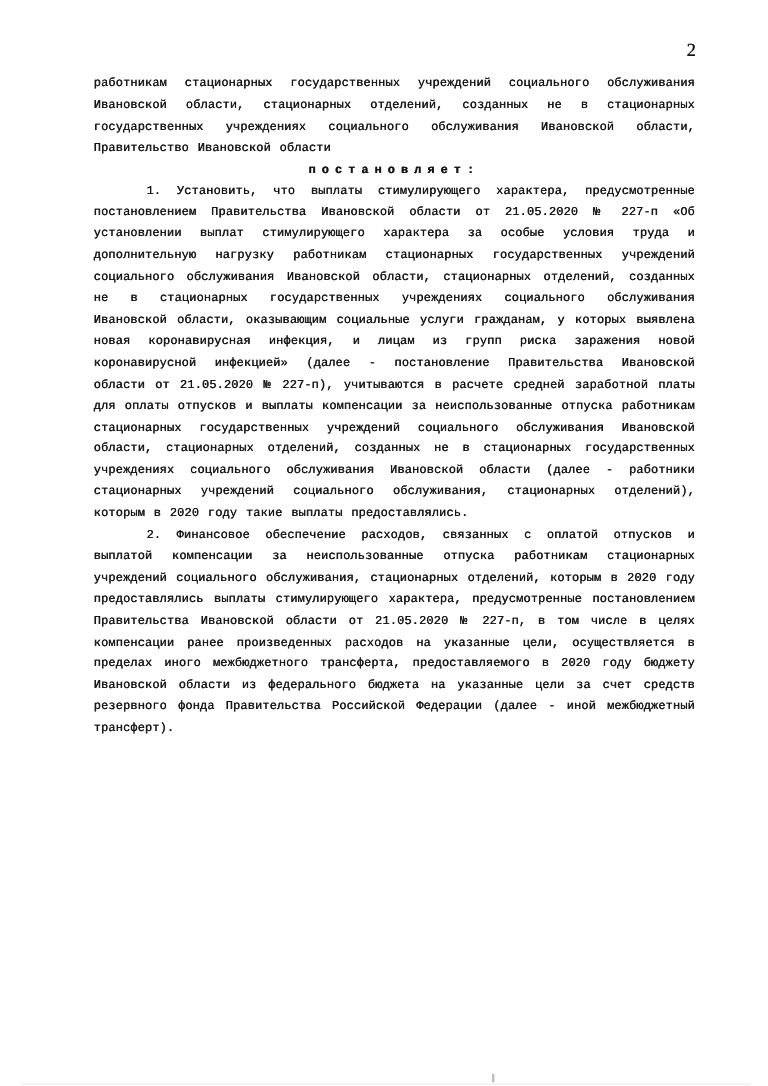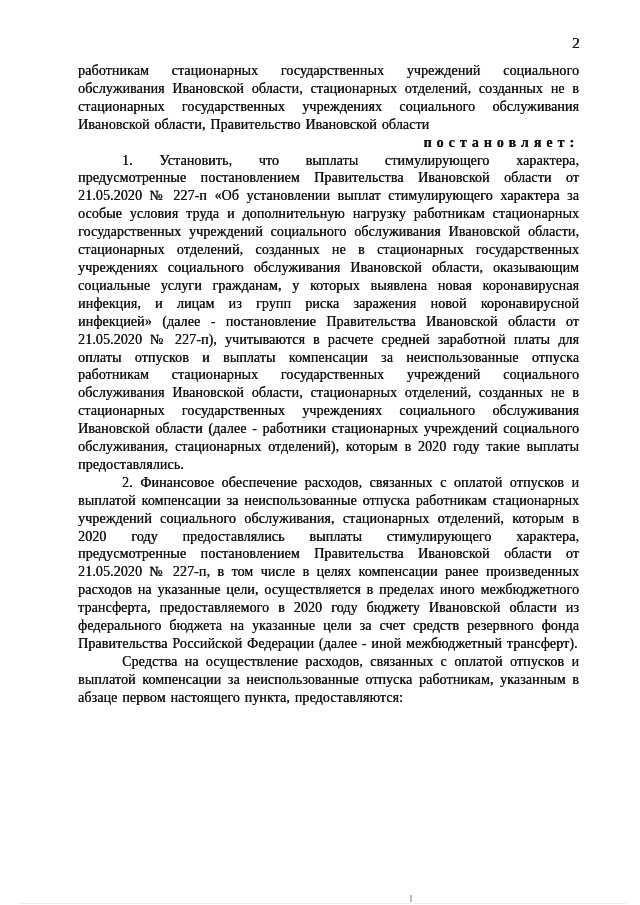--- a/index.html
+++ b/index.html
@@ -27,43 +27,43 @@
     font-family: "Liberation Serif", "DejaVu Serif", serif;
     font-size: 15.5px;
     color: #151515;
     text-shadow: 0.3px 0 0 currentColor;
   }
   .docbody {
     position: absolute;
     left: 78px;
     top: 62px;
     width: 501px;
-    font-family: Liberation Serif, serif;
-    font-size: 14px;
+    font-family: Liberation Mono, monospace;
+    font-size: 10px;
     line-height: 17.9px;
     color: #151515;
     text-align: justify;
     letter-spacing: 0.1px;
     word-spacing: 1.2px;
     text-shadow: 0.3px 0 0 currentColor;
   }
   .docbody p {
     margin: 0;
     padding: 0;
     text-indent: 44px;
   }
   .docbody p.noindent {
     text-indent: 0;
   }
   .docbody p.verb {
     text-indent: 0;
     font-weight: bold;
     letter-spacing: 5px;
     word-spacing: 0;
-    text-align: right;
+    text-align: center;
   }
   .speck {
     position: absolute;
     left: 410px;
     top: 895px;
     width: 2px;
     height: 7px;
     background: #9a9a9a;
     opacity: 0.65;
   }
@@ -86,21 +86,20 @@
   <div class="docbody">
 
     <p class="noindent">работникам стационарных государственных учреждений социального обслуживания Ивановской области, стационарных отделений, созданных не в стационарных государственных учреждениях социального обслуживания Ивановской области, Правительство Ивановской области</p>
 
     <p class="verb">постановляет:</p>
 
     <p>1. Установить, что выплаты стимулирующего характера, предусмотренные постановлением Правительства Ивановской области от 21.05.2020 № 227-п «Об установлении выплат стимулирующего характера за особые условия труда и дополнительную нагрузку работникам стационарных государственных учреждений социального обслуживания Ивановской области, стационарных отделений, созданных не в стационарных государственных учреждениях социального обслуживания Ивановской области, оказывающим социальные услуги гражданам, у которых выявлена новая коронавирусная инфекция, и лицам из групп риска заражения новой коронавирусной инфекцией» (далее - постановление Правительства Ивановской области от 21.05.2020 № 227-п), учитываются в расчете средней заработной платы для оплаты отпусков и выплаты компенсации за неиспользованные отпуска работникам стационарных государственных учреждений социального обслуживания Ивановской области, стационарных отделений, созданных не в стационарных государственных учреждениях социального обслуживания Ивановской области (далее - работники стационарных учреждений социального обслуживания, стационарных отделений), которым в 2020 году такие выплаты предоставлялись.</p>
 
     <p>2. Финансовое обеспечение расходов, связанных с оплатой отпусков и выплатой компенсации за неиспользованные отпуска работникам стационарных учреждений социального обслуживания, стационарных отделений, которым в 2020 году предоставлялись выплаты стимулирующего характера, предусмотренные постановлением Правительства Ивановской области от 21.05.2020 № 227-п, в том числе в целях компенсации ранее произведенных расходов на указанные цели, осуществляется в пределах иного межбюджетного трансферта, предоставляемого в 2020 году бюджету Ивановской области из федерального бюджета на указанные цели за счет средств резервного фонда Правительства Российской Федерации (далее - иной межбюджетный трансферт).</p>
 
-    <p>Средства на осуществление расходов, связанных с оплатой отпусков и выплатой компенсации за неиспользованные отпуска работникам, указанным в абзаце первом настоящего пункта, предоставляются:</p>
 
 
   </div>
 
   <div class="speck"></div>
   <div class="bottom-shadow"></div>
 
 </div>
 
 </body></html>

